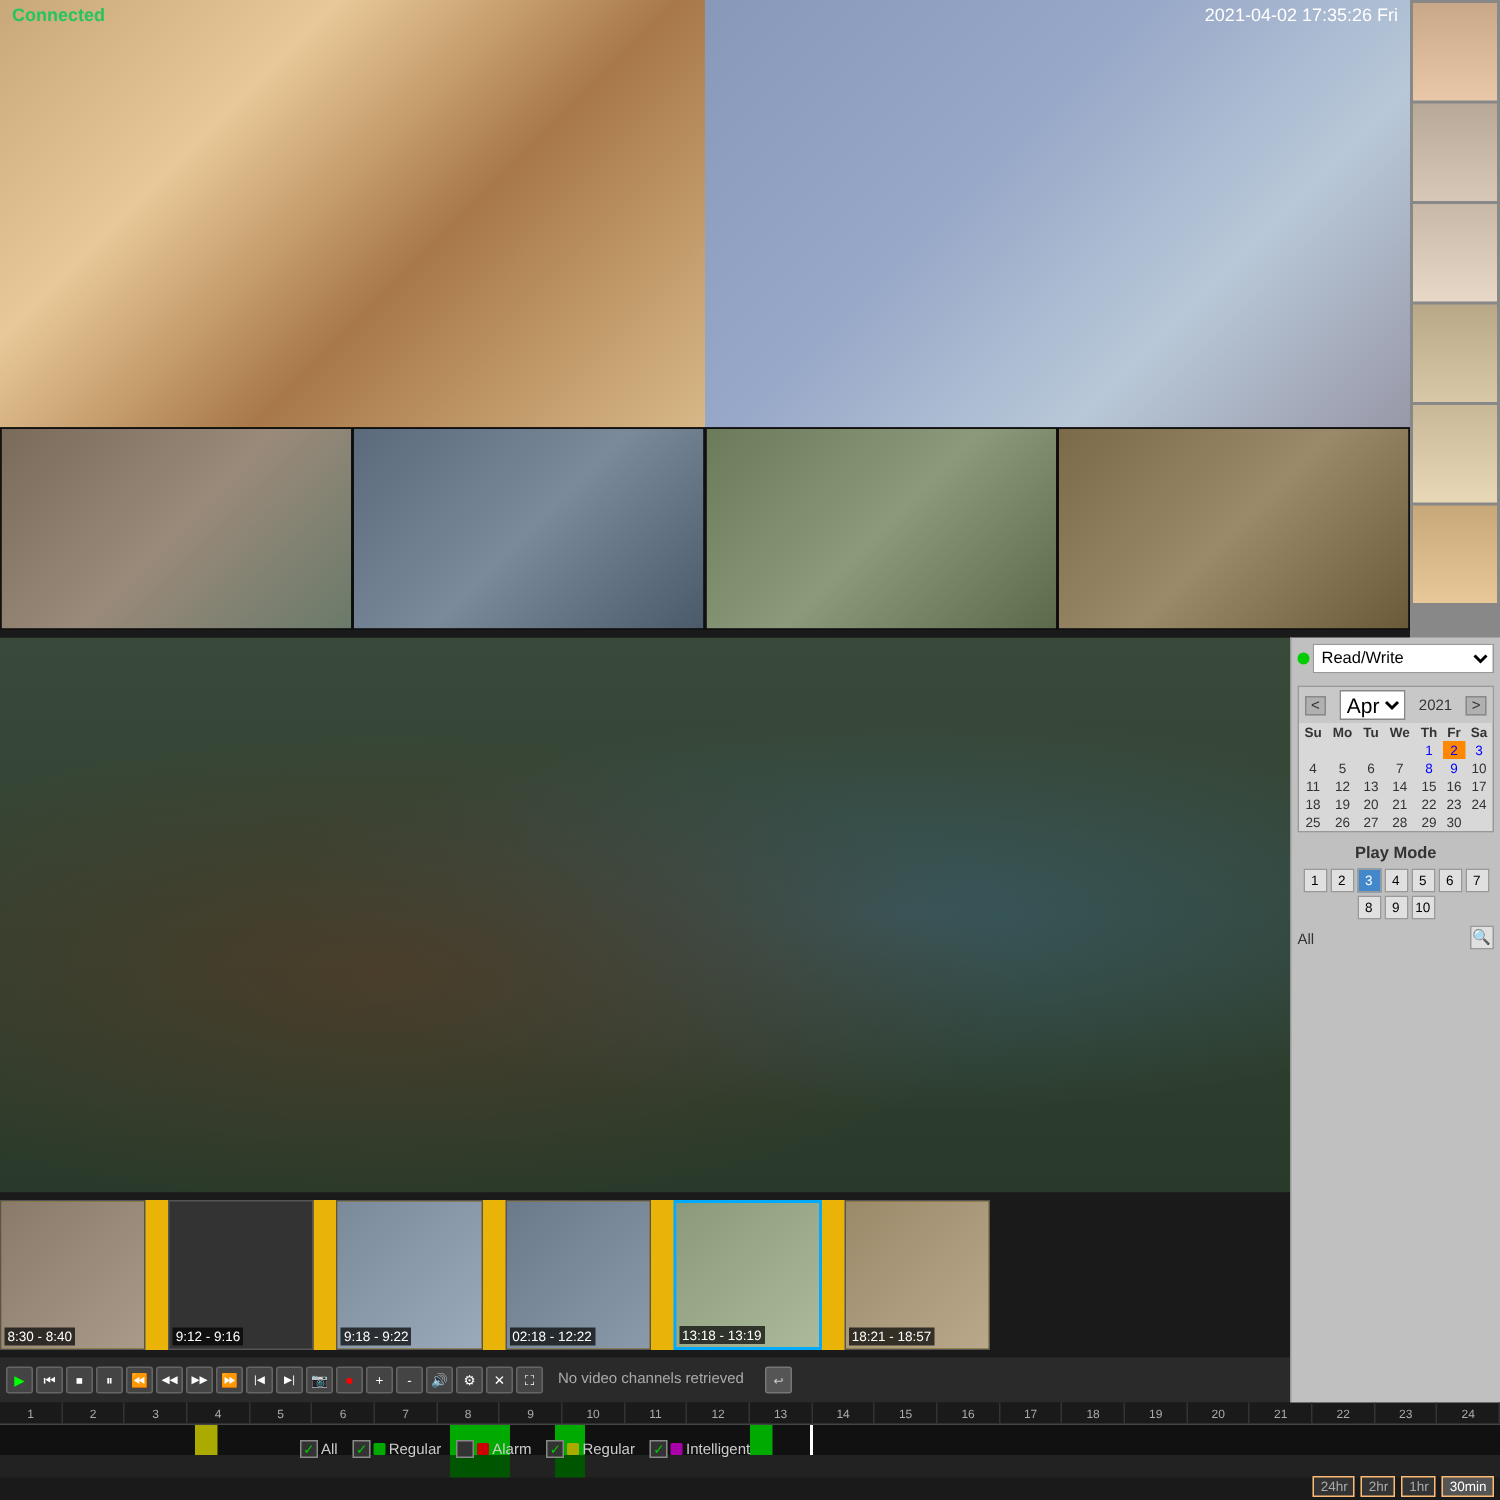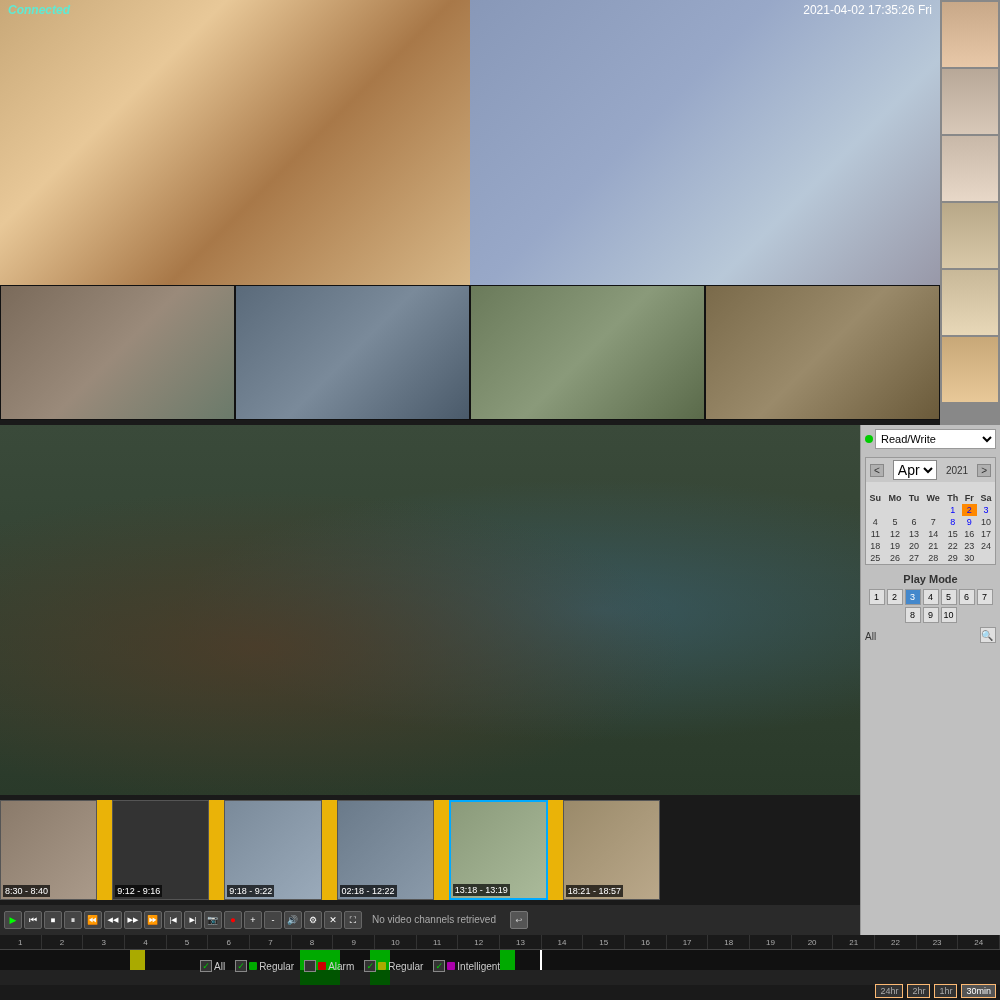--- a/index.html
+++ b/index.html
@@ -58,21 +58,21 @@
       position: absolute;
       top: 0; left: 0;
       width: 940px;
       height: 20px;
       display: flex;
       justify-content: space-between;
       align-items: center;
       padding: 0 8px;
       z-index: 10;
     }
-    .connected-label { color: #5eead4; font-size: 12px; font-weight: bold; font-style: italic; }
+    .connected-label { color: #22c55e; font-size: 12px; font-weight: bold; }
     .datetime-label { color: #fff; font-size: 12px; }
     .face-title {
       position: absolute;
       top: 4px; right: 6px;
       color: #fff; font-size: 12px;
     }
 
     
     .playback-area {
       position: absolute;
@@ -184,21 +184,20 @@
       background: #fff;
       border: 1px solid #888;
     }
     .cal-year {
       font-size: 10px;
       color: #333;
     }
     .cal-grid {
       width: 100%;
       border-collapse: collapse;
-      margin-top: 10px;
     }
     .cal-grid th {
       font-size: 9px;
       text-align: center;
       padding: 1px;
       color: #333;
     }
     .cal-grid td {
       font-size: 9px;
       text-align: center;

